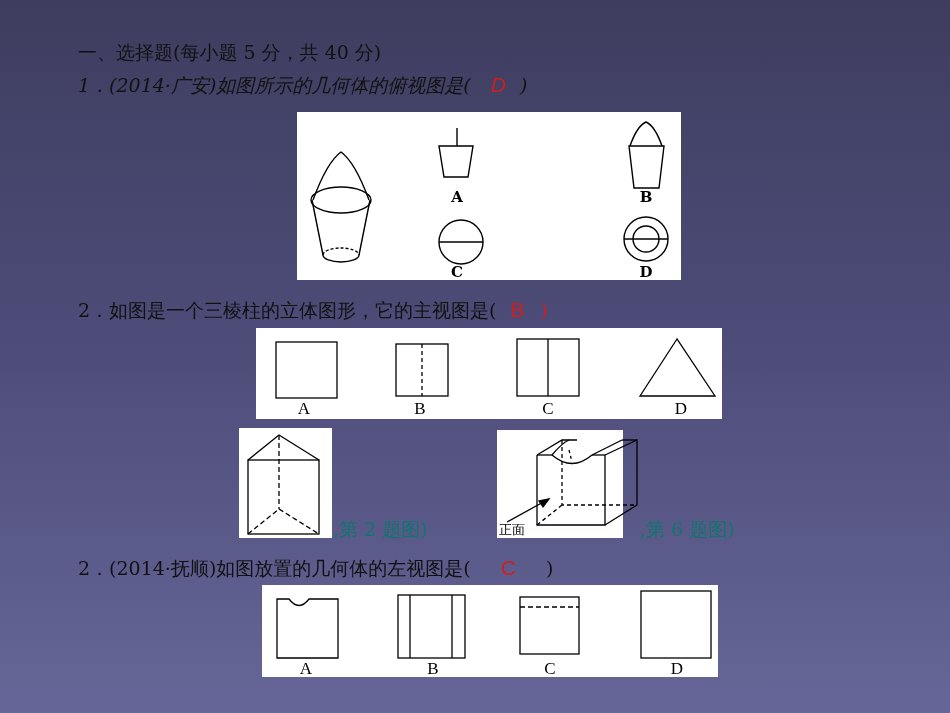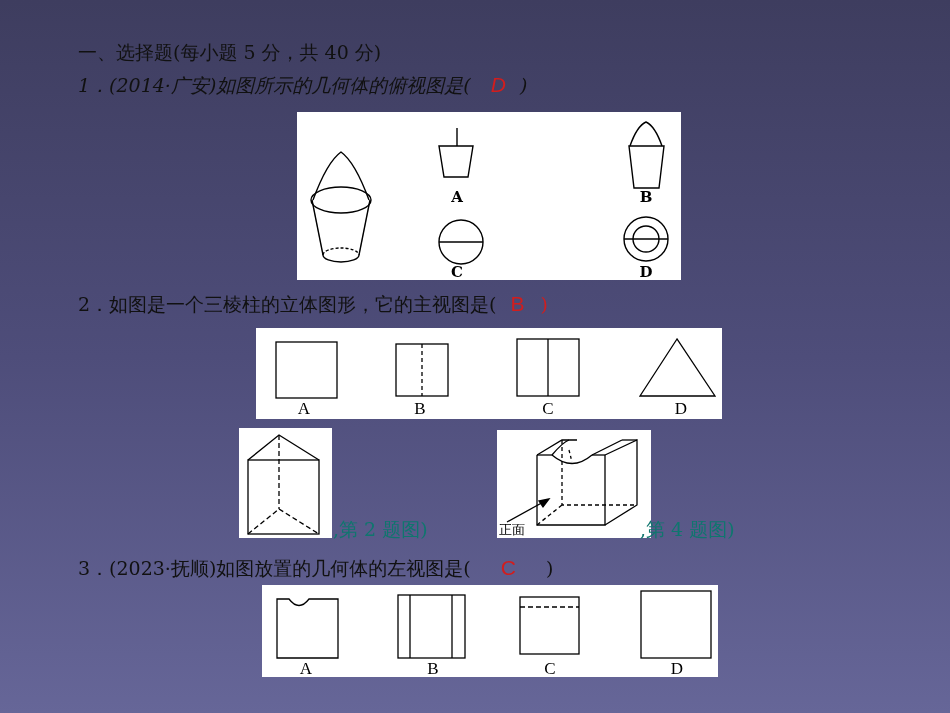--- a/index.html
+++ b/index.html
@@ -50,21 +50,21 @@
       <circle cx="349" cy="127" r="13"></circle>
       <line x1="327" y1="127" x2="371" y2="127"></line>
     </g>
     <text class="lbl" x="160" y="90" text-anchor="middle">A</text>
     <text class="lbl" x="349" y="90" text-anchor="middle">B</text>
     <text class="lbl" x="160" y="165" text-anchor="middle">C</text>
     <text class="lbl" x="349" y="165" text-anchor="middle">D</text>
   </svg>
 </div>
 
-<div class="line" style="left:78px;top:292px;">
+<div class="line" style="left:78px;top:298px;">
   <span>2．如图是一个三棱柱的立体图形，它的主视图是(</span><span style="display:inline-block;width:14px"></span><span class="ans">B</span><span style="display:inline-block;width:16px"></span><span style="color:#d21d1d">)</span>
 </div>
 
 <div class="fig" style="left:256px;top:328px;width:466px;height:91px;">
   <svg width="466" height="91" viewBox="0 0 466 91">
     <g fill="none" stroke="#000" stroke-width="1.3">
       <rect x="20" y="14" width="61" height="56"></rect>
       <rect x="140" y="16" width="52" height="52"></rect>
       <line x1="166" y1="16" x2="166" y2="68" stroke-dasharray="4 3"></line>
       <rect x="261" y="11" width="62" height="57"></rect>
@@ -84,45 +84,45 @@
       <polyline points="9,32 40,7 80,32"></polyline>
       <rect x="9" y="32" width="71" height="74"></rect>
       <line x1="40" y1="7" x2="40" y2="81" stroke-dasharray="5 3"></line>
       <line x1="9" y1="106" x2="40" y2="81" stroke-dasharray="5 3"></line>
       <line x1="40" y1="81" x2="80" y2="106" stroke-dasharray="5 3"></line>
     </g>
   </svg>
 </div>
 <div class="cap" style="left:333px;top:517px;">,第 2 题图)</div>
 
-<div class="fig" style="left:497px;top:430px;width:154px;height:108px;text-align:right;">
+<div class="fig" style="left:497px;top:430px;width:126px;height:108px;text-align:right;">
   <svg width="143" height="108" viewBox="0 0 143 108">
     <g fill="none" stroke="#000" stroke-width="1.3">
       <polyline points="40,25 40,95 108,95 108,25"></polyline>
       <line x1="40" y1="25" x2="55" y2="25"></line>
       <path d="M55 25 Q75 42 95 25"></path>
       <line x1="95" y1="25" x2="108" y2="25"></line>
       <polyline points="40,25 65,10 80,10"></polyline>
       <path d="M55 25 Q66 12 72 10"></path>
       <polyline points="108,25 140,10 140,75 108,95"></polyline>
       <line x1="95" y1="25" x2="125" y2="10"></line>
       <line x1="125" y1="10" x2="140" y2="10"></line>
       <path d="M65 10 L65 75 L140 75" stroke-dasharray="4 3"></path>
       <line x1="40" y1="95" x2="65" y2="75" stroke-dasharray="4 3"></line>
       <path d="M72 20 Q75 32 75 32" stroke-dasharray="3 3"></path>
       <line x1="10" y1="92" x2="50" y2="70"></line>
       <polygon points="52,69 42,71 46,77" fill="#000"></polygon>
     </g>
     <text x="2" y="104" font-size="13" fill="#000" font-family="DejaVu Sans, sans-serif">正面</text>
   </svg>
 </div>
-<div class="cap" style="left:640px;top:517px;">,第 4 题图)</div>
+<div class="cap" style="left:640px;top:517px;">,第 6 题图)</div>
 
 <div class="line" style="left:78px;top:556px;">
-  <span>3．(2023·抚顺)如图放置的几何体的左视图是(</span><span style="display:inline-block;width:30px"></span><span class="ans">C</span><span style="display:inline-block;width:30px"></span><span>)</span>
+  <span>2．(2014·抚顺)如图放置的几何体的左视图是(</span><span style="display:inline-block;width:30px"></span><span class="ans">C</span><span style="display:inline-block;width:30px"></span><span>)</span>
 </div>
 
 <div class="fig" style="left:262px;top:585px;width:456px;height:92px;">
   <svg width="456" height="92" viewBox="0 0 456 92">
     <g fill="none" stroke="#000" stroke-width="1.3">
       <path d="M15 14 L27 14 Q37 27 47 14 L76 14 L76 73 L15 73 Z"></path>
       <rect x="136" y="10" width="67" height="63"></rect>
       <line x1="148" y1="10" x2="148" y2="73"></line>
       <line x1="190" y1="10" x2="190" y2="73"></line>
       <rect x="258" y="12" width="59" height="57"></rect>

